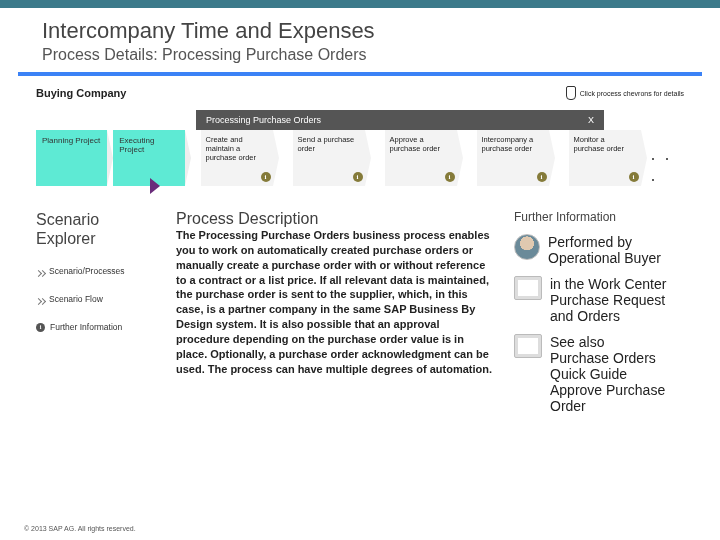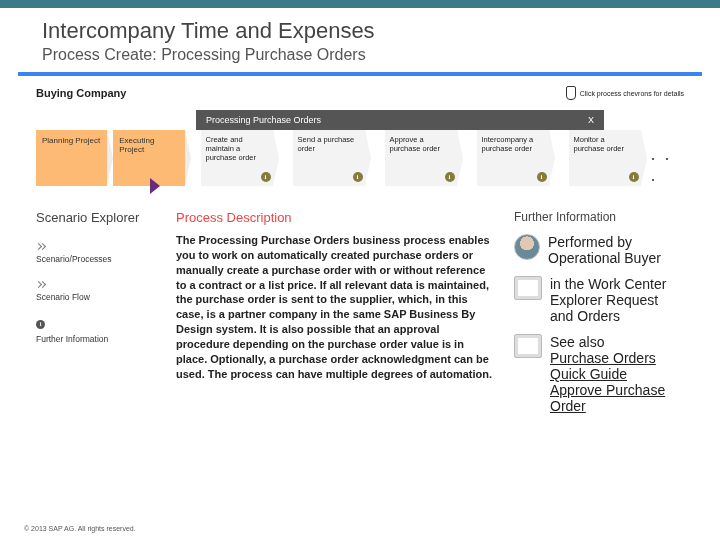--- a/index.html
+++ b/index.html
@@ -8,56 +8,56 @@
   .header { padding: 10px 24px 8px; border-bottom: 4px solid #3b82f6; margin: 0 18px; }
   .title { font-size: 22px; font-weight: 300; color: #444; }
   .subtitle { font-size: 16px; font-weight: 300; color: #555; margin-top: 2px; }
   .hint-row { display: flex; justify-content: space-between; align-items: center; padding: 10px 36px 4px; }
   .buying { font-size: 11px; font-weight: bold; color: #222; }
   .hint { font-size: 7px; color: #222; display: flex; align-items: center; gap: 4px; }
   .pointer-icon { width: 10px; height: 14px; border: 1px solid #333; border-radius: 2px 2px 4px 4px; position: relative; }
   .flow-wrap { position: relative; padding: 6px 36px 0; }
   .expanded-bar { background: #555; color: #fff; font-size: 9px; padding: 5px 10px; display: flex; justify-content: space-between; align-items: flex-start; margin-left: 160px; margin-right: 80px; }
   .flow { display: flex; align-items: stretch; margin-top: 0; }
-  .pre-step { width: 74px; height: 56px; background: #fdba74; color: #333; font-size: 8px; padding: 6px; position: relative; margin-right: 6px; display:flex; align-items:flex-start; }
+  .pre-step { width: 74px; height: 56px; background: #5eead4; color: #333; font-size: 8px; padding: 6px; position: relative; margin-right: 6px; display:flex; align-items:flex-start; }
   .pre-step::after { content:""; position:absolute; right:-6px; top:0; width:0; height:0; border-top:28px solid transparent; border-bottom:28px solid transparent; border-left:6px solid #eee; }
   .purple-tri { position: absolute; left: 150px; top: 74px; width: 0; height: 0; border-left: 10px solid #6a2c7a; border-top: 8px solid transparent; border-bottom: 8px solid transparent; }
   .sub-steps { display: flex; gap: 20px; margin-left: 10px; }
   .sub-step { width: 72px; height: 56px; background: #f3f3f3; font-size: 7.5px; color: #222; padding: 5px; position: relative; }
   .sub-step::after { content:""; position:absolute; right:-6px; top:0; width:0; height:0; border-top:28px solid transparent; border-bottom:28px solid transparent; border-left:6px solid #f3f3f3; }
   .info-badge { position: absolute; bottom: 4px; right: 2px; width: 10px; height: 10px; border-radius: 50%; background: #857b3a; color: #fff; font-size: 7px; text-align: center; line-height: 10px; font-weight: bold; font-family: Georgia, serif; }
   .dots { font-size: 18px; color: #444; align-self: flex-end; margin-left: 10px; letter-spacing: 2px; }
   .lower { display: flex; padding: 24px 36px 0; gap: 20px; }
   .left-col { width: 120px; }
-  .se-title { font-size: 13px; color: #444; font-weight: 400; line-height: 1.2; }
-  .nav-item { font-size: 8.5px; color: #333; margin-top: 18px; display: flex; align-items: flex-start; gap: 5px; flex-direction: column; }
+  .se-title { font-size: 16px; color: #444; font-weight: 400; line-height: 1.2; }
+  .nav-item { font-size: 8.5px; color: #333; margin-top: 18px; display: flex; align-items: flex-end; gap: 5px; }
   .nav-chev { display:inline-flex; }
   .nav-chev span { display:inline-block; width:5px; height:5px; border-top:1.5px solid #777; border-right:1.5px solid #777; transform: rotate(45deg); margin-right:-1px; }
   .nav-info { width:9px; height:9px; border-radius:50%; background:#555; color:#fff; font-size:6px; text-align:center; line-height:9px; font-family: Georgia, serif; font-weight:bold; }
   .mid-col { flex: 1; }
-  .pd-title { font-size: 13px; color: #ef4444; margin-bottom: 8px; }
+  .pd-title { font-size: 16px; color: #404040; }
   .pd-body { font-size: 11px; color: #222; line-height: 1.35; font-weight: bold; }
   .right-col { width: 170px; }
   .fi-title { font-size: 12px; color: #444; margin-bottom: 10px; }
   .fi-item { display: flex; gap: 8px; font-size: 14px; color: #222; margin-bottom: 10px; }
   .fi-thumb { width: 28px; height: 24px; background: #ddd; border: 1px solid #bbb; flex-shrink: 0; border-radius: 2px; position:relative; overflow:hidden; }
   .fi-thumb.avatar { border-radius: 50%; width:26px; height:26px; background: radial-gradient(circle at 50% 35%, #e0c9b0 35%, #6a8a99 36%); }
   .fi-thumb.screen::before { content:""; position:absolute; inset:3px; background:#fff; }
-  .fi-link { text-decoration: underline; color: #222; }
+  .fi-link { color: #222; }
   .copyright { position: absolute; bottom: 8px; left: 24px; font-size: 7px; color: #555; }
   .close-x { cursor: default; font-size: 9px; }
 </style>
 </head>
 <body>
 
 <div class="topbar"></div>
 
 <div class="header">
   <div class="title">Intercompany Time and Expenses</div>
-  <div class="subtitle">Process Create: Processing Purchase Orders</div>
+  <div class="subtitle">Process Details: Processing Purchase Orders</div>
 </div>
 
 <div class="hint-row">
   <div class="buying">Buying Company</div>
   <div class="hint">
     <span class="pointer-icon"></span>
     <span>Click process chevrons for details</span>
   </div>
 </div>
 
@@ -139,21 +139,21 @@
       <div>
         <div>Performed by</div>
         <div>Operational Buyer</div>
       </div>
     </div>
 
     <div class="fi-item">
       <div class="fi-thumb screen"></div>
       <div>
         <div>in the Work Center</div>
-        <div>Explorer Request and Orders</div>
+        <div>Purchase Request and Orders</div>
       </div>
     </div>
 
     <div class="fi-item">
       <div class="fi-thumb screen"></div>
       <div>
         <div>See also</div>
         <div class="fi-link">Purchase Orders Quick Guide</div>
         <div class="fi-link">Approve Purchase Order</div>
       </div>

